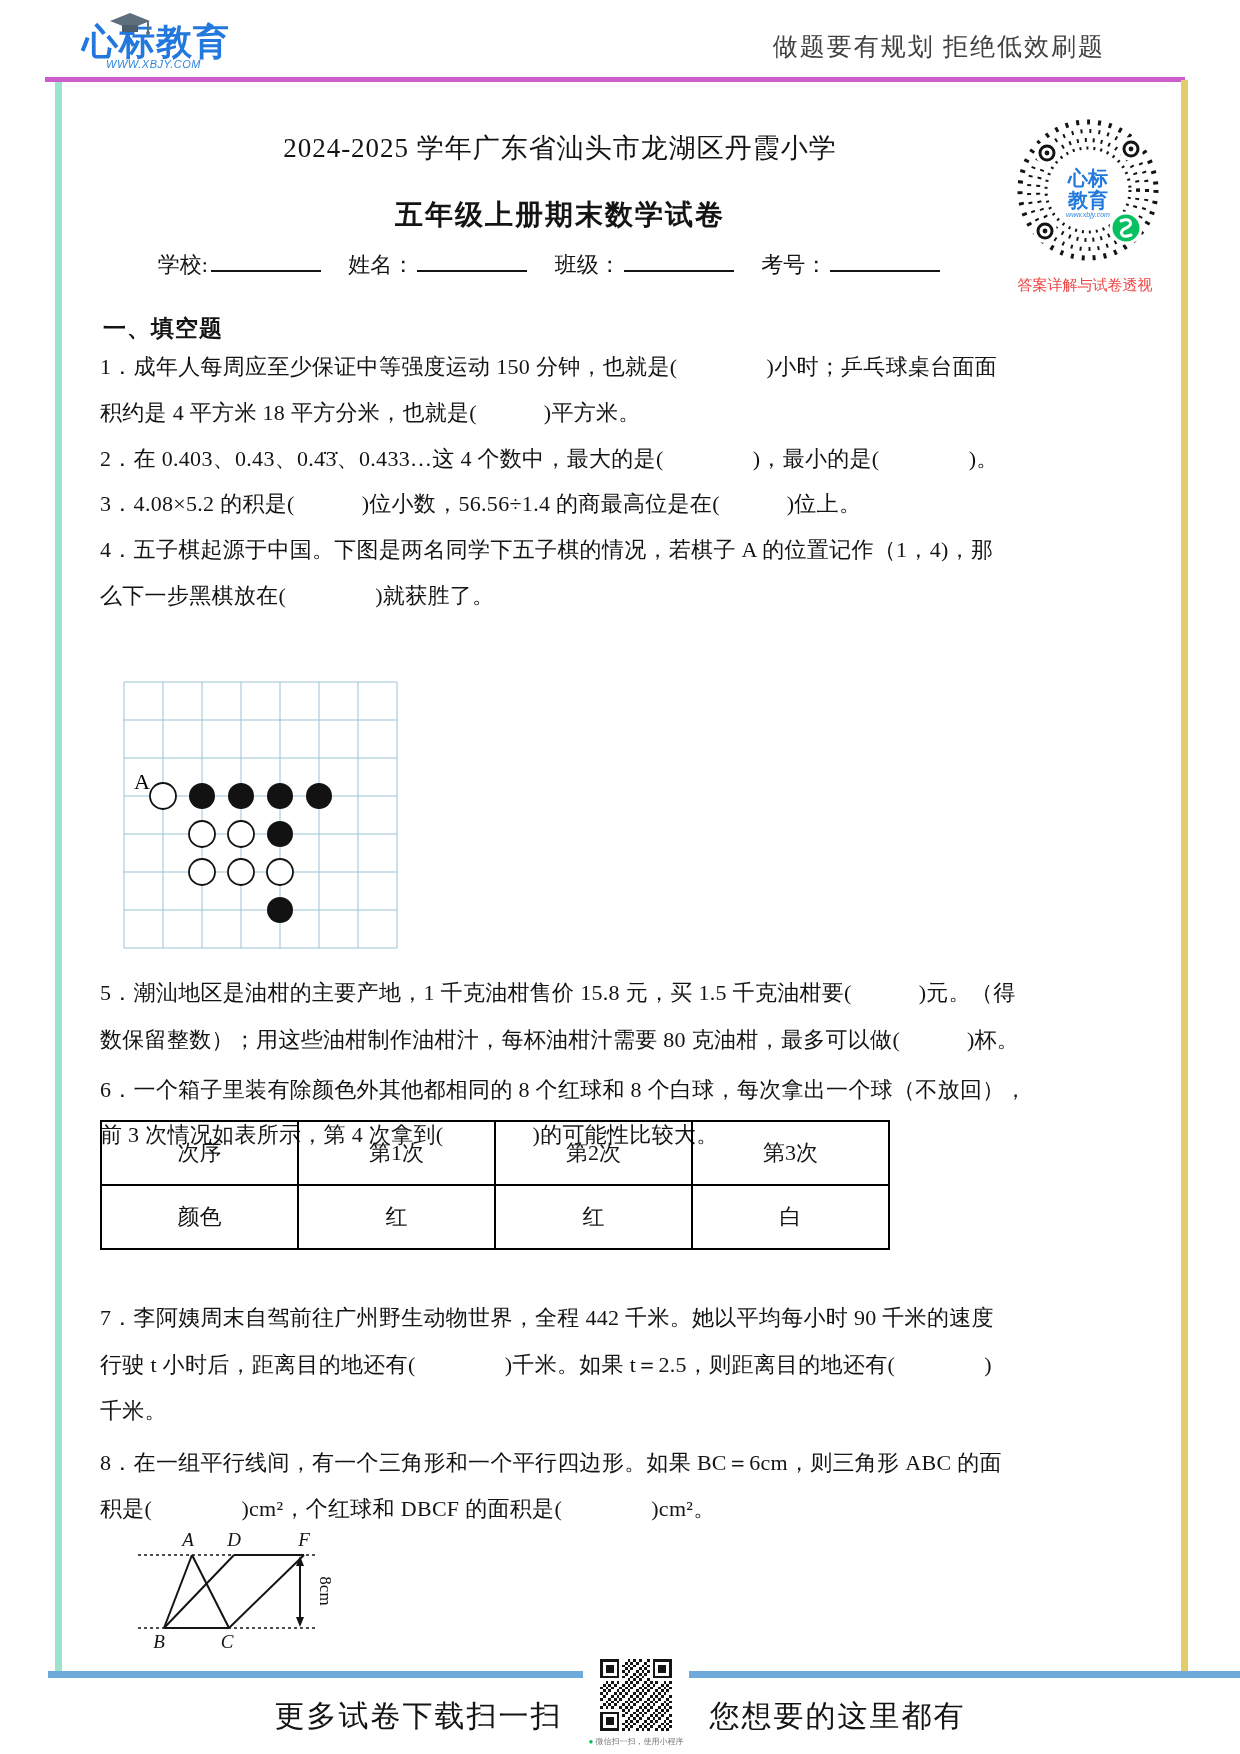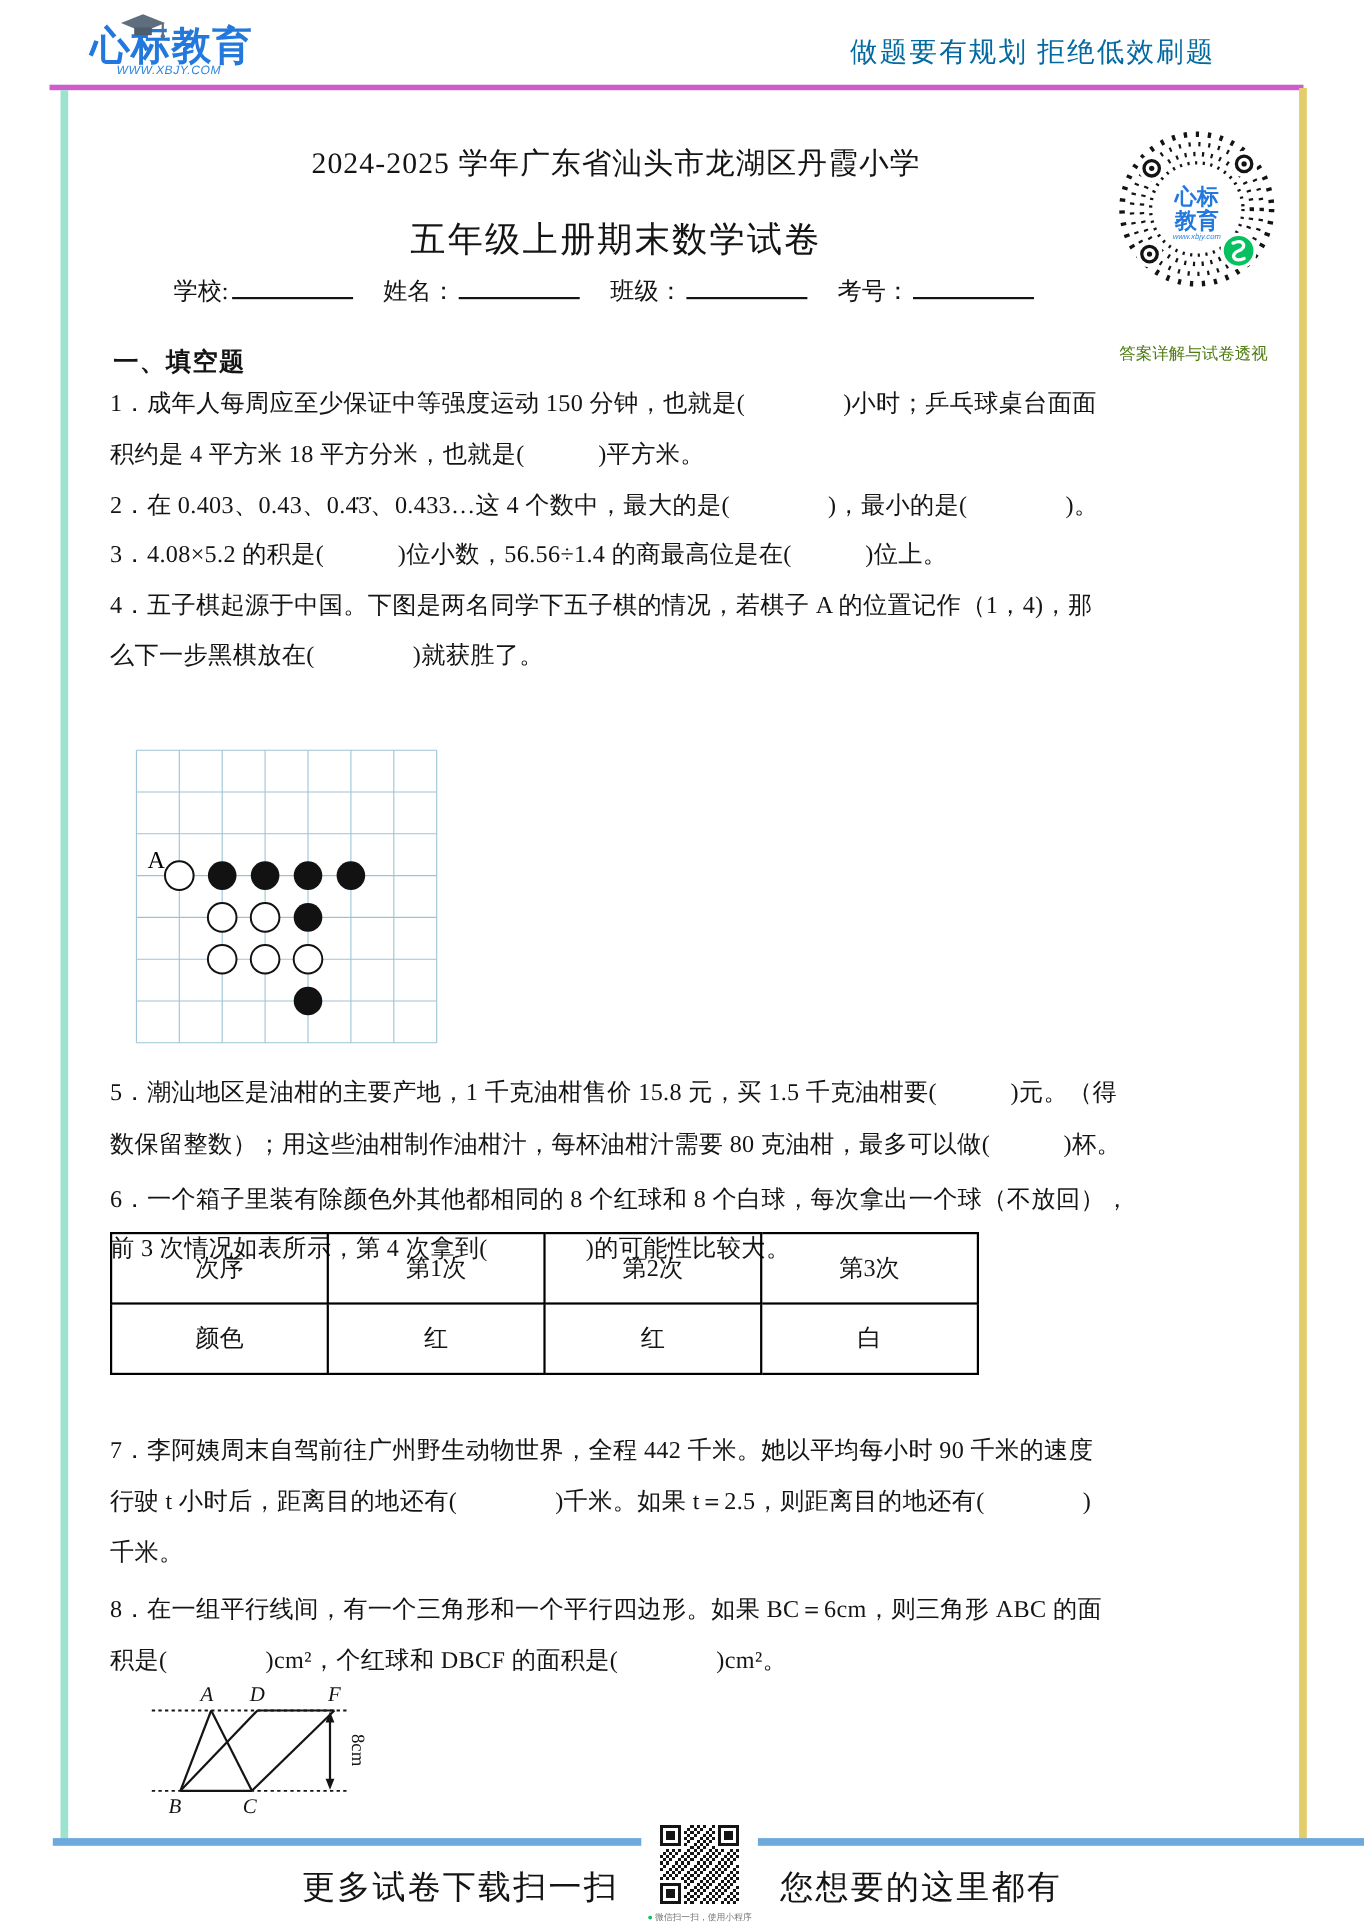--- a/index.html
+++ b/index.html
@@ -11,30 +11,30 @@
   
   .line-magenta{position:absolute;left:45px;top:77px;width:1140px;height:5px;background:#cd5ccd;}
   .border-teal{position:absolute;left:55px;top:82px;width:7px;height:1590px;background:#9ce3cf;}
   .border-yellow{position:absolute;left:1181px;top:80px;width:7px;height:1592px;background:#e3cd6b;}
   .line-blue{position:absolute;left:48px;right:0;top:1671px;height:7px;background:#6ea9dc;z-index:1;}
   
   .logo-wrap{position:absolute;left:58px;top:24px;}
   .logo-text{font-family:"Liberation Sans","DejaVu Sans",sans-serif;font-weight:bold;font-size:36px;color:#2278dd;letter-spacing:1px;line-height:1;margin-left:24px;}
   .logo-url{font-family:"Liberation Sans",sans-serif;font-style:italic;font-size:11px;color:#2e86e0;margin-left:48px;margin-top:-2px;letter-spacing:0.5px;}
   .logo-cap{position:absolute;left:50px;top:-12px;}
-  .slogan{position:absolute;top:30px;right:135px;font-size:25px;letter-spacing:2px;color:#0369a1;}
+  .slogan{position:absolute;top:30px;right:135px;font-size:25px;letter-spacing:2px;color:#404040;}
   
   .title-block{position:absolute;left:100px;width:920px;text-align:center;}
   .title1{top:130px;font-size:27px;font-weight:normal;letter-spacing:1px;}
-  .title2{top:196px;font-size:32px;font-weight:normal;letter-spacing:2px;}
+  .title2{top:196px;font-size:28px;font-weight:bold;letter-spacing:2px;}
   .info-row{position:absolute;left:100px;width:920px;top:248px;text-align:center;font-size:22px;white-space:nowrap;}
   .blank{display:inline-block;width:110px;height:22px;border-bottom:2px solid #141414;margin:0 22px 0 3px;}
   
   .qr-panel{position:absolute;left:1013px;top:115px;width:150px;text-align:center;}
-  .qr-caption{position:absolute;left:985px;top:276px;width:200px;text-align:center;font-size:15px;color:#4d7c0f;margin-top:36px;}
+  .qr-caption{position:absolute;left:985px;top:276px;width:200px;text-align:center;font-size:15px;color:#ef4444;}
   
   .sec-head{position:absolute;left:103px;top:313px;font-size:23px;font-weight:bold;letter-spacing:1px;}
   .tline{position:absolute;left:100px;font-size:22px;white-space:nowrap;letter-spacing:0.3px;}
   
   table.qtable{position:absolute;left:100px;top:1120px;border-collapse:collapse;z-index:0;border-radius:11px;}
   table.qtable td{border:2px solid #000;width:193px;height:60px;text-align:center;font-size:22px;}
   
   #board-svg{position:absolute;left:110px;top:675px;}
   #board-grid line{stroke:#9cc3d5;stroke-width:1;}
   .stone-black{fill:#121212;}

